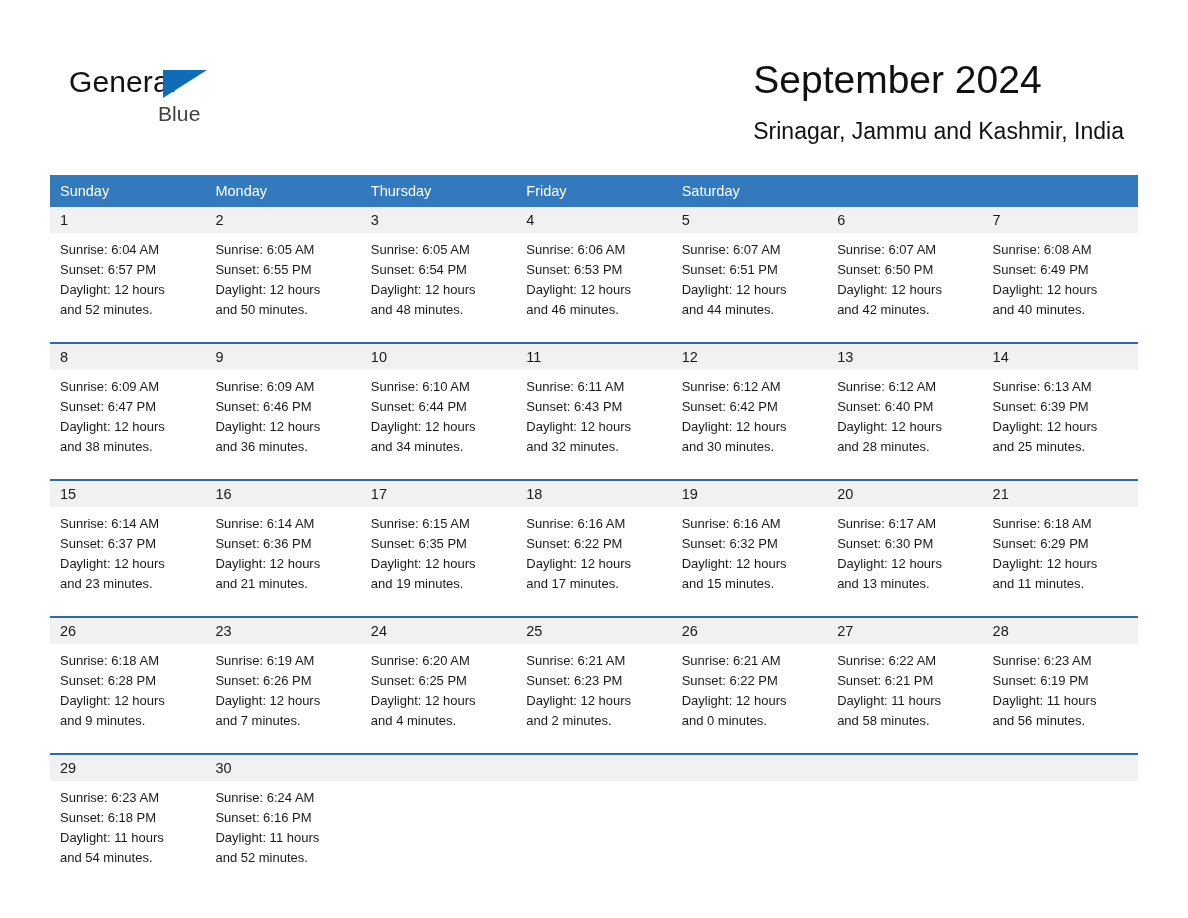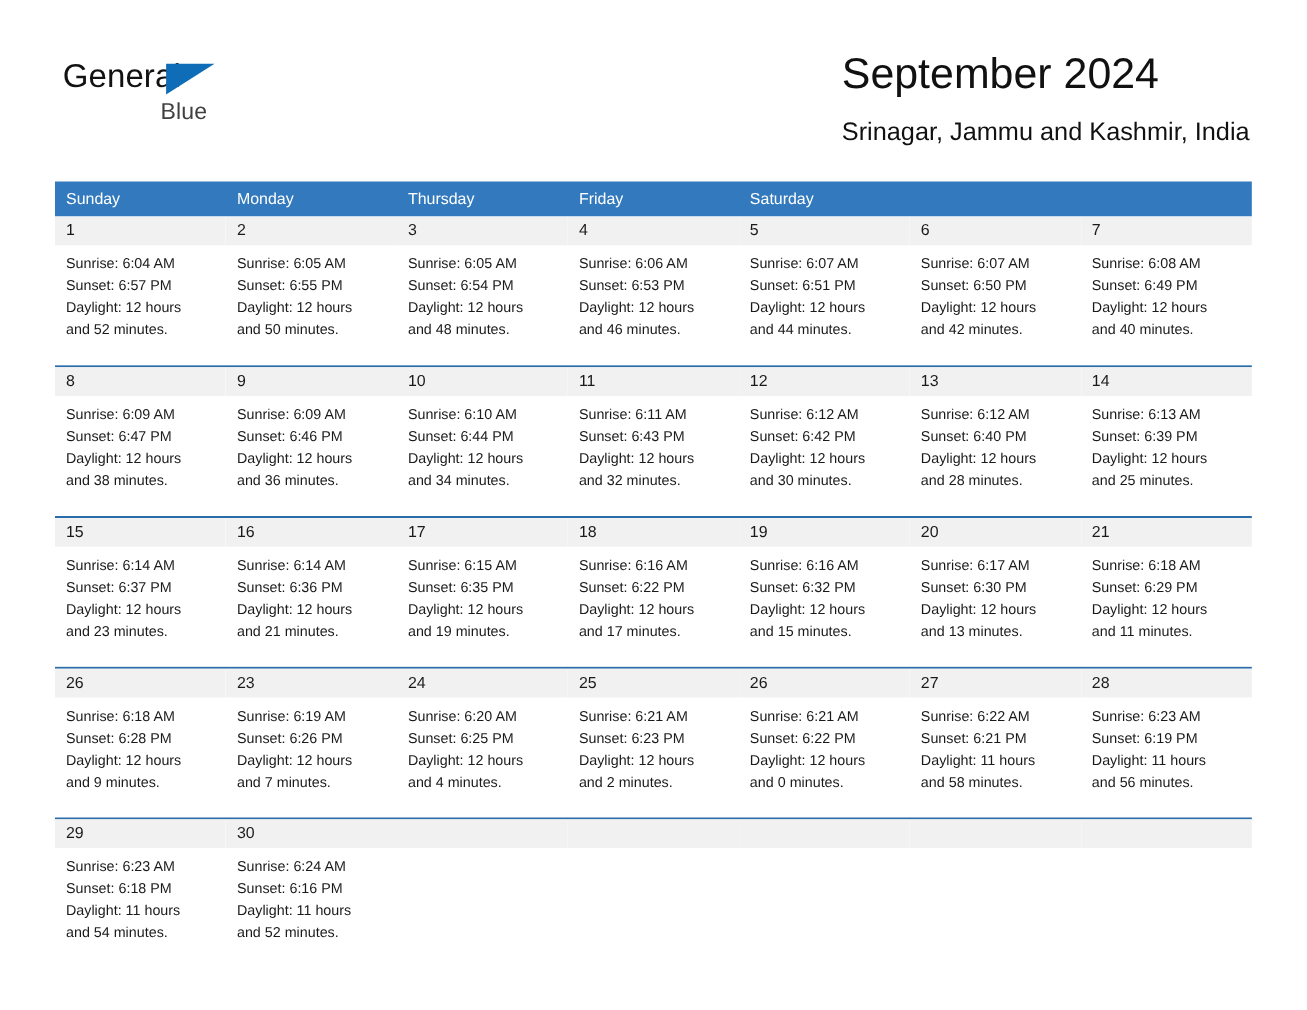--- a/index.html
+++ b/index.html
@@ -13,21 +13,21 @@
     height: 918px;
     font-family: "Liberation Sans", sans-serif;
     color: #000000;
     overflow: hidden;
   }
 
   .page {
     position: relative;
     width: 1188px;
     height: 918px;
-    padding: 0;
+    padding: 12px;
   }
 
   
   .header {
     position: relative;
     height: 120px;
     padding: 0 50px;
   }
 
   .brand {
@@ -83,21 +83,21 @@
     font-weight: normal;
     color: #111111;
     margin: 12px 0 0 0;
     white-space: nowrap;
   }
 
   
   .calendar {
     position: absolute;
     left: 50px;
-    top: 165px;
+    top: 175px;
     width: 1088px;
   }
 
   .weekdays {
     display: grid;
     grid-template-columns: repeat(7, 1fr);
     background: #3279bd;
     height: 32px;
   }
   .weekday {

